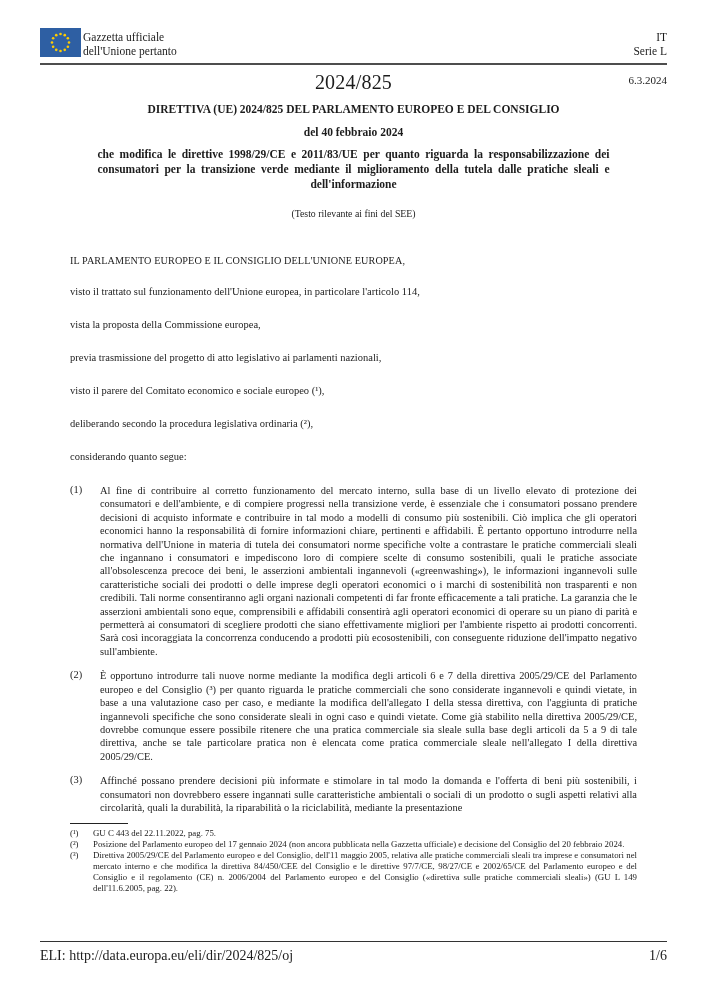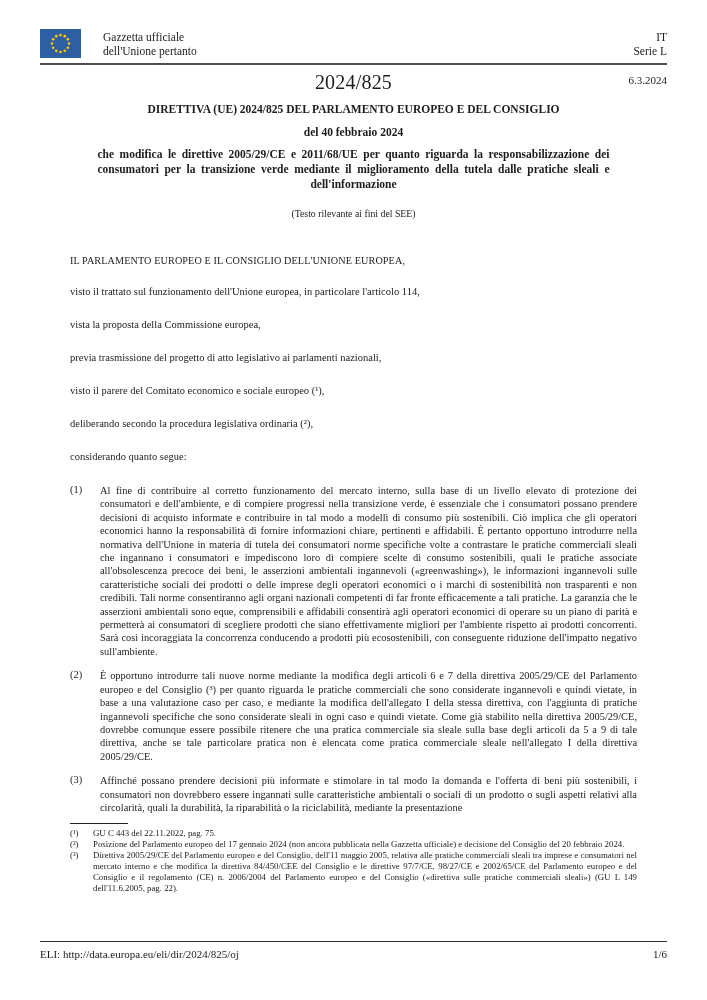--- a/index.html
+++ b/index.html
@@ -11,21 +11,21 @@
     background: #ffffff;
     color: #1c1c1c;
     font-family: "Liberation Serif", "DejaVu Serif", serif;
     box-sizing: border-box;
     padding: 28px 40px 0 40px;
     overflow: hidden;
   }
 
   
   .header-top { display: flex; align-items: flex-start; justify-content: space-between; height: 31px; }
-  .header-left { display: flex; align-items: center; gap: 22px; }
+  .header-left { display: flex; align-items: flex-start; gap: 2px; }
   .flag { display: block; }
   .journal-name { font-size: 11.5px; line-height: 14px; padding-top: 2px; }
   .header-right { text-align: right; font-size: 11.5px; line-height: 14px; padding-top: 2px; }
   .header-rule { border: 0; border-top: 2px solid #4d4d4d; margin: 4px 0 0 0; }
   .docnum-row { position: relative; margin-top: 6px; height: 20px; }
   .doc-number { text-align: center; font-size: 20px; letter-spacing: 0.2px; }
   .doc-date { position: absolute; right: 0; top: 3px; font-size: 11px; }
 
   
   .title-block { margin-top: 11px; text-align: center; font-weight: bold; }
@@ -53,21 +53,21 @@
   
   .footnote-sep { width: 58px; border: 0; border-top: 1.2px solid #222; margin: 9px 0 4px 0; }
   .footnote { position: relative; padding-left: 23px; font-size: 8.8px; line-height: 11px; text-align: justify; }
   .fn-label { position: absolute; left: 0; top: 0; }
 
   
   .footer {
     position: absolute; left: 40px; right: 40px; top: 941px;
     border-top: 1.2px solid #333; padding-top: 6px;
     display: flex; justify-content: space-between;
-    font-size: 11px;
+    font-size: 14px;
   }
   .footer a { color: #1c1c1c; text-decoration: none; }
 </style>
 </head>
 <body>
 
 <div class="page">
 
   <div class="header-top">
     <div class="header-left">
@@ -101,21 +101,21 @@
   <hr class="header-rule">
 
   <div class="docnum-row">
     <div class="doc-number">2024/825</div>
     <div class="doc-date">6.3.2024</div>
   </div>
 
   <div class="title-block">
     <div class="title-main">DIRETTIVA (UE) 2024/825 DEL PARLAMENTO EUROPEO E DEL CONSIGLIO</div>
     <div class="title-date">del 40 febbraio 2024</div>
-    <div class="title-subtitle">che modifica le direttive 2005/29/CE e 2011/68/UE per quanto riguarda la responsabilizzazione dei consumatori per la transizione verde mediante il miglioramento della tutela dalle pratiche sleali e dell'informazione</div>
+    <div class="title-subtitle">che modifica le direttive 1998/29/CE e 2011/83/UE per quanto riguarda la responsabilizzazione dei consumatori per la transizione verde mediante il miglioramento della tutela dalle pratiche sleali e dell'informazione</div>
     <div class="relevance">(Testo rilevante ai fini del SEE)</div>
   </div>
 
   <div class="content">
     <p class="preamble-opening">IL PARLAMENTO EUROPEO E IL CONSIGLIO DELL'UNIONE EUROPEA,</p>
     <p class="citation">visto il trattato sul funzionamento dell'Unione europea, in particolare l'articolo 114,</p>
     <p class="citation">vista la proposta della Commissione europea,</p>
     <p class="citation">previa trasmissione del progetto di atto legislativo ai parlamenti nazionali,</p>
     <p class="citation">visto il parere del Comitato economico e sociale europeo (¹),</p>
     <p class="citation">deliberando secondo la procedura legislativa ordinaria (²),</p>

